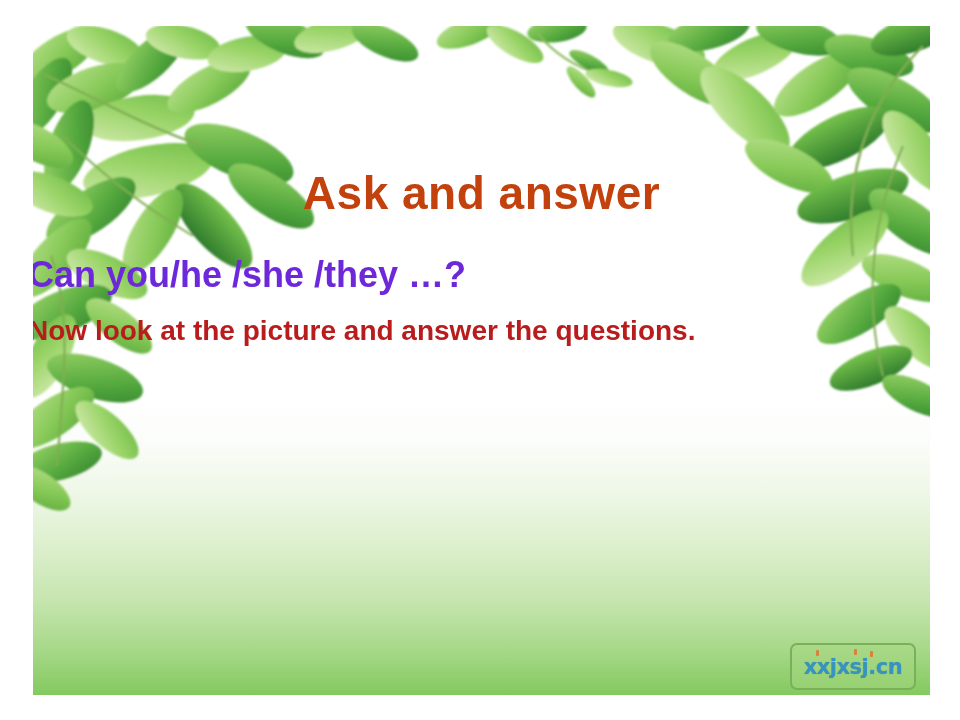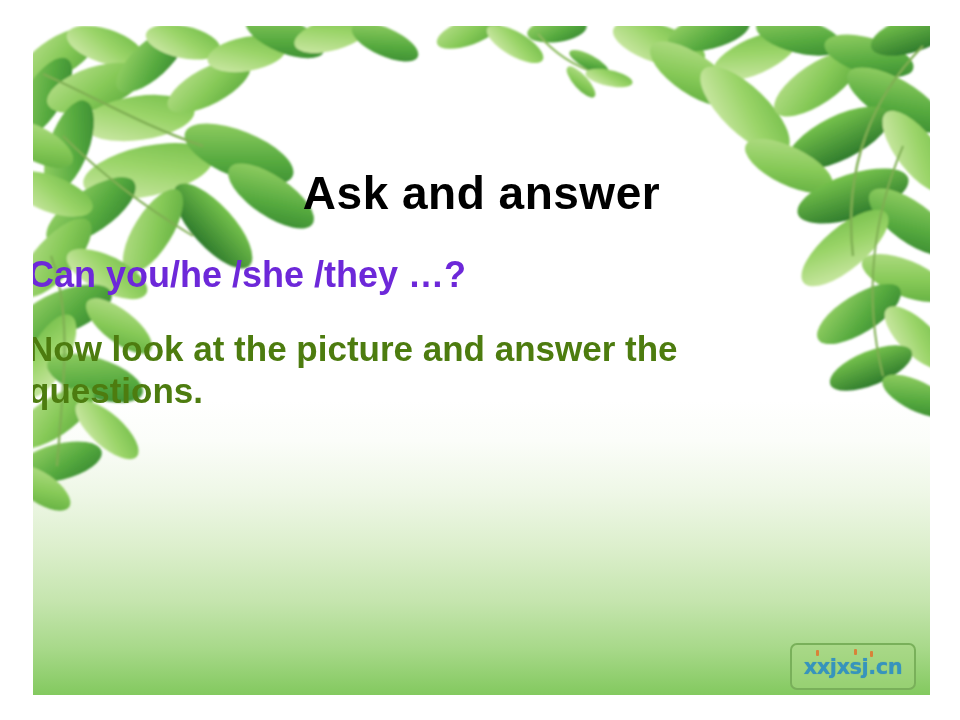--- a/index.html
+++ b/index.html
@@ -60,21 +60,21 @@
   }
   .leaves svg { display: block; width: 897px; height: 669px; }
 
   
   .title {
     position: absolute;
     left: 0;
     right: 0;
     top: 140px;
     text-align: center;
-    color: #000000;
+    color: #c2410c;
     font-size: 46px;
     font-weight: bold;
     letter-spacing: 0.5px;
     font-family: "Liberation Sans", sans-serif;
     white-space: nowrap;
   }
 
   .line-blue {
     position: absolute;
     left: -5px;
@@ -82,24 +82,24 @@
     color: #6d28d9;
     font-size: 36px;
     font-weight: bold;
     font-family: "Liberation Sans", sans-serif;
     white-space: nowrap;
   }
 
   .para-red {
     position: absolute;
     left: -5px;
-    top: 302px;
+    top: 288px;
     width: 830px;
-    color: #4d7c0f;
-    font-size: 35px;
+    color: #b91c1c;
+    font-size: 28px;
     font-weight: bold;
     line-height: 1.20;
     font-family: "Liberation Sans", sans-serif;
   }
 
   
   .watermark {
     position: absolute;
     left: 757px;
     top: 617px;

